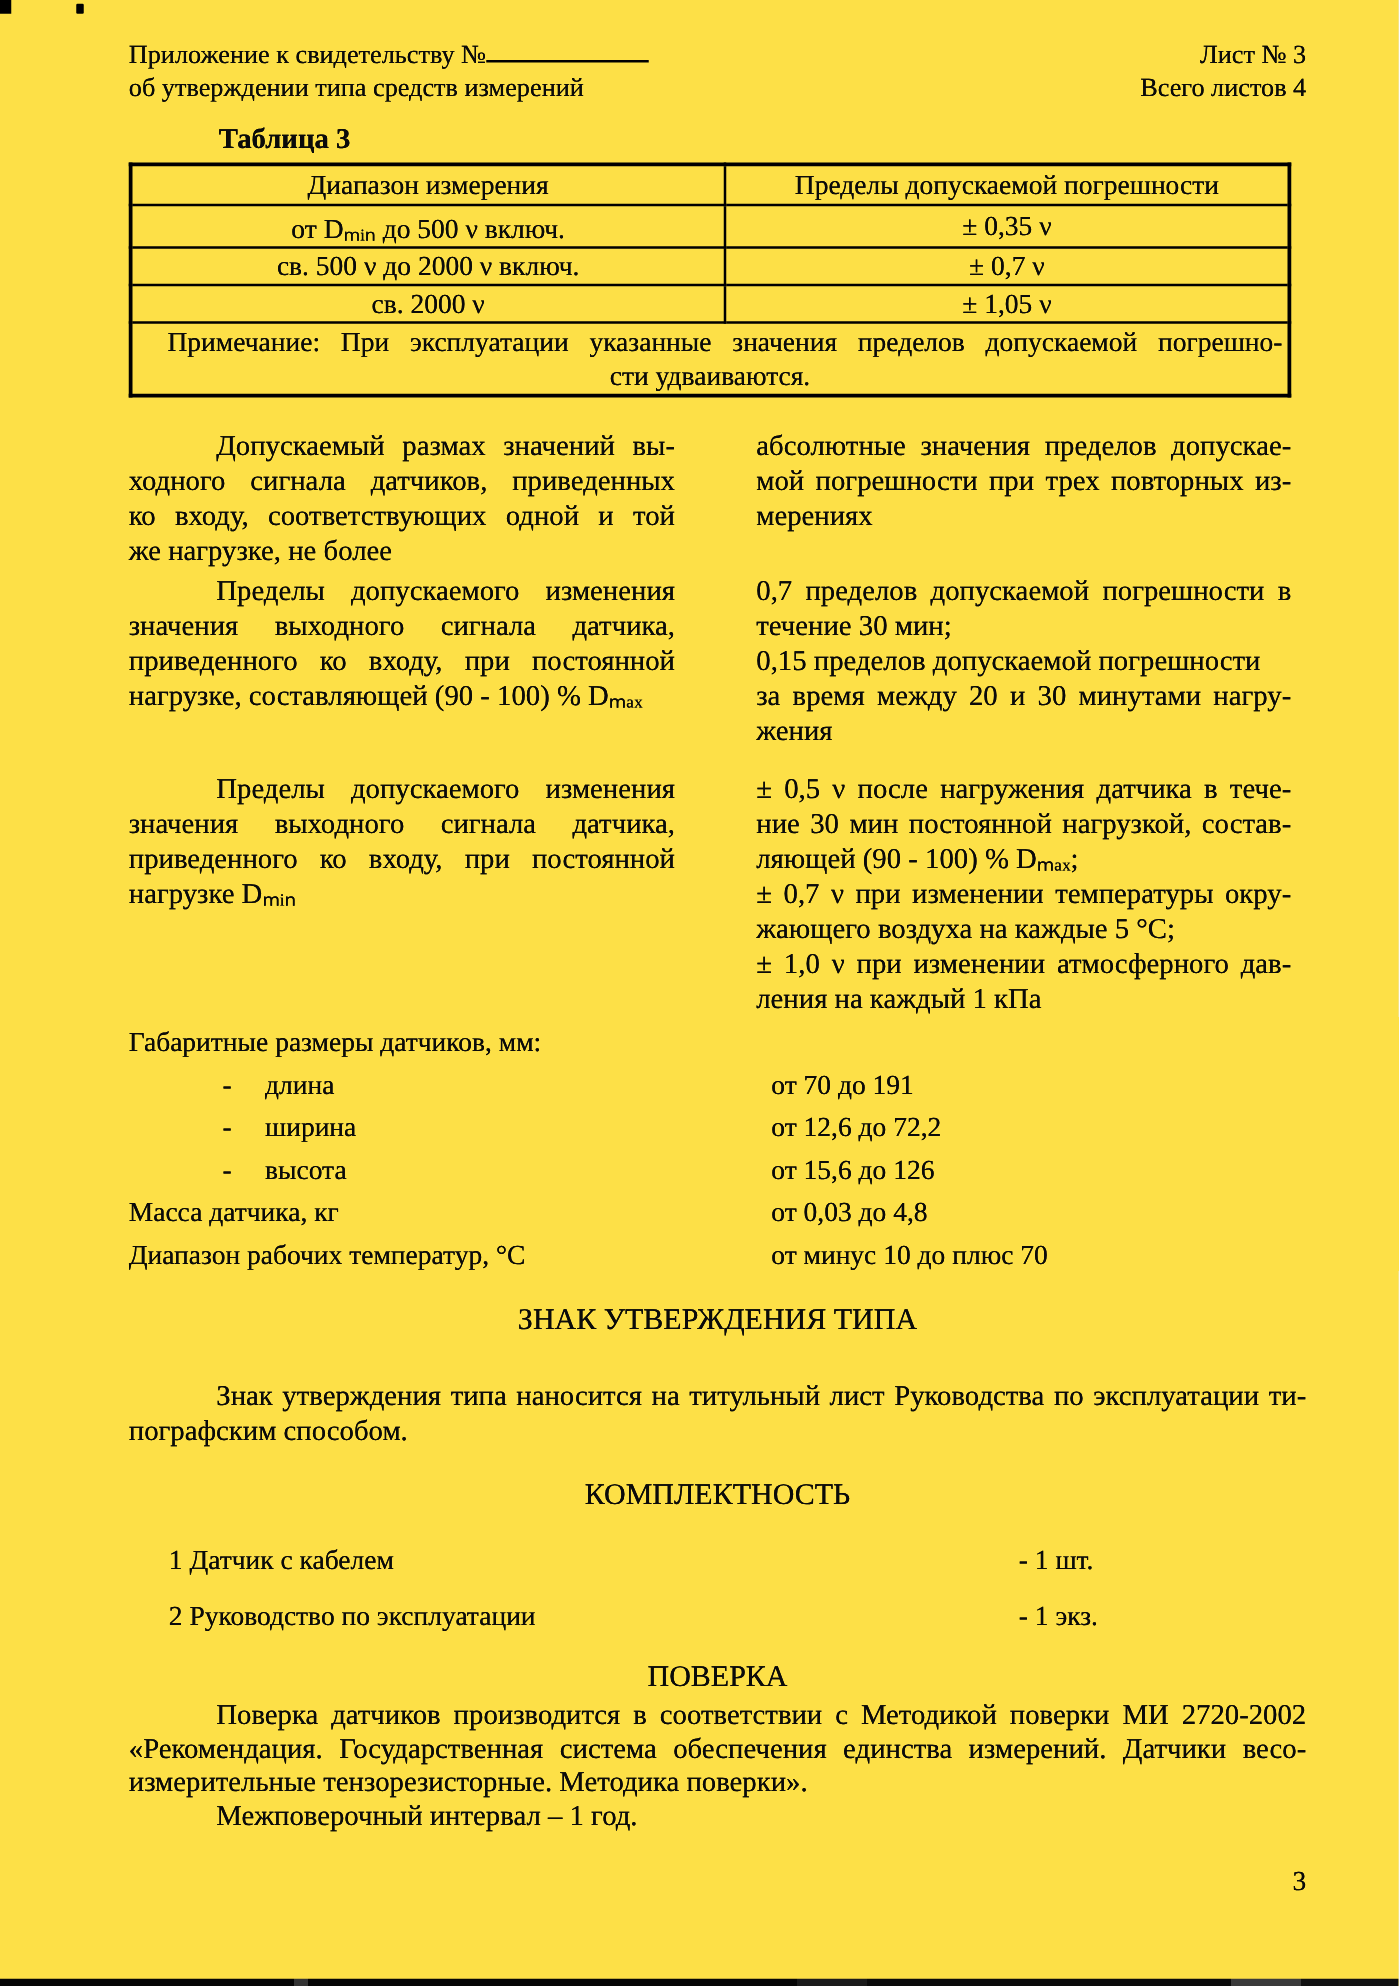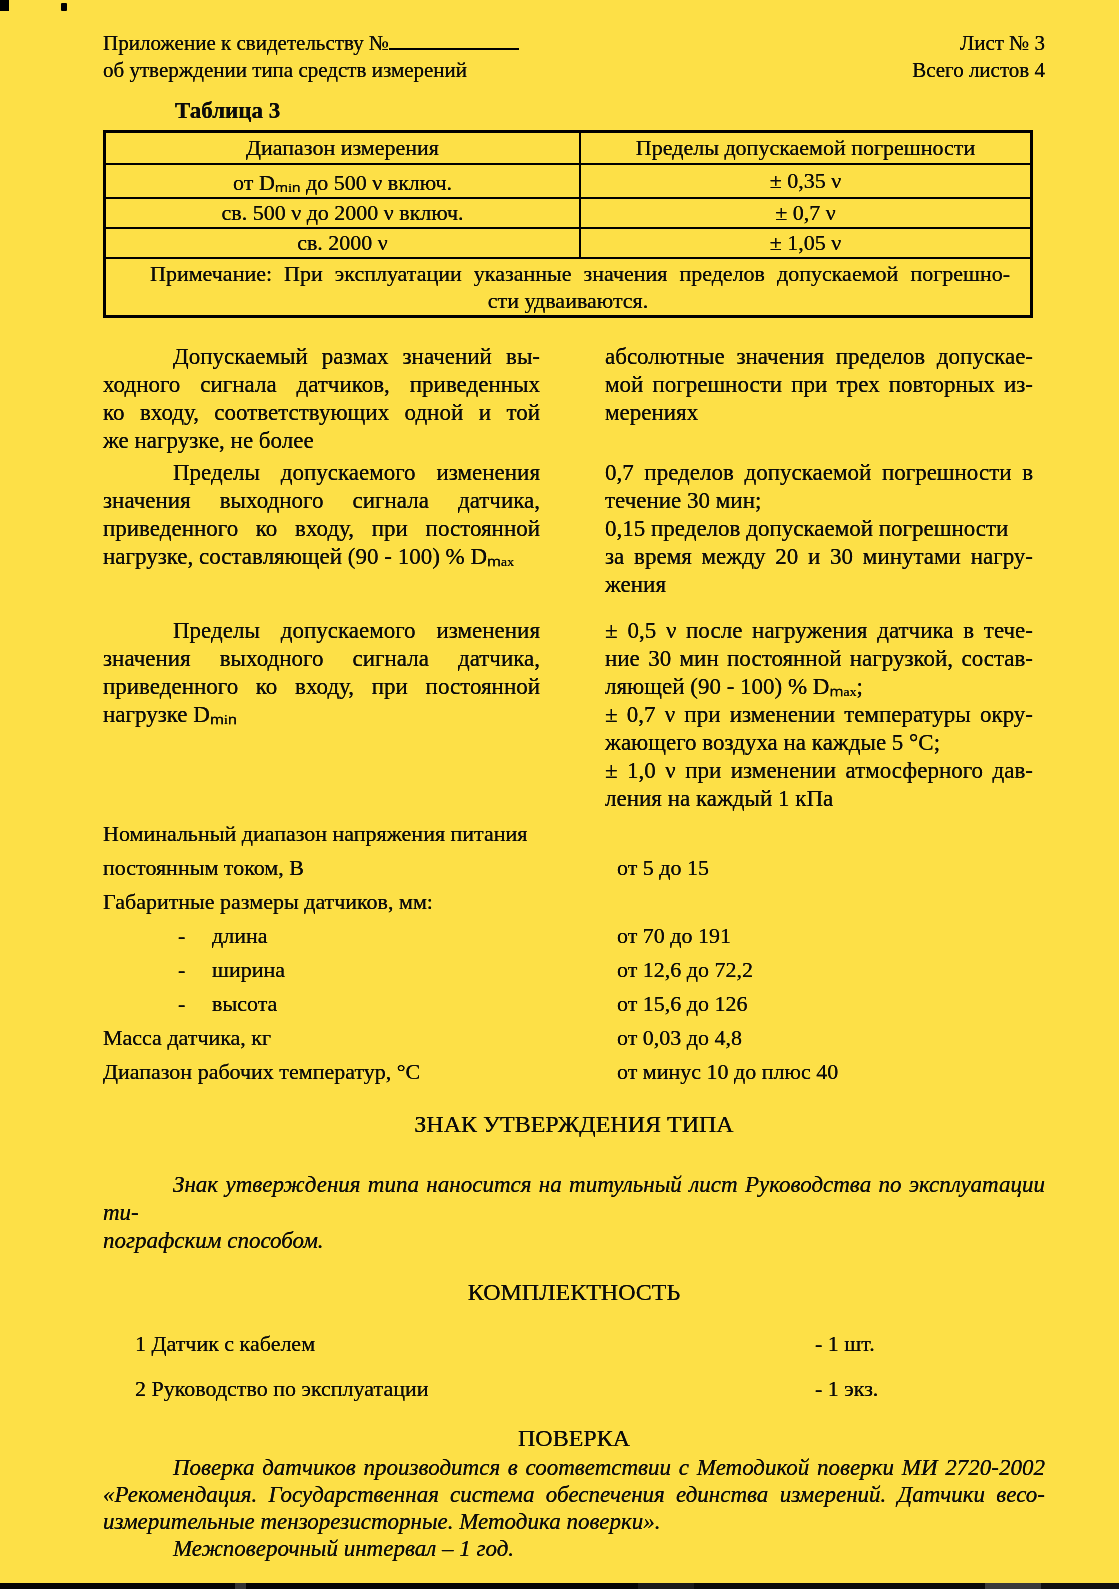--- a/index.html
+++ b/index.html
@@ -19,21 +19,21 @@
   .ind-sm{text-indent:24px;}
 
   
   .hdr{display:flex;justify-content:space-between;font-size:21px;line-height:27px;}
   .hdr-right{text-align:right;}
   .blank{display:inline-block;width:130px;border-bottom:2px solid #000;height:14px;}
 
   
   .tbl-caption{font-size:23px;margin:14px 0 6px 72px;font-weight:bold;}
   table.limits{width:930px;border-collapse:collapse;border:3px solid #000;font-size:22px;}
-  table.limits td,table.limits th{border:2px solid #000;text-align:center;font-weight:normal;padding:1px 20px;}
+  table.limits td,table.limits th{border:2px solid #000;text-align:center;font-weight:normal;padding:1px 4px;}
   table.limits th{height:28px;}
   table.limits td{height:26px;}
   table.limits .col-range{width:51.3%;}
   td.note-cell{text-align:left;height:auto;padding:3px 8px 6px 4px;font-size:22px;line-height:27px;}
 
   
   .twocol{display:grid;grid-template-columns:437px 428px;column-gap:65px;font-size:23px;line-height:28px;}
   .twocol.rowA{margin-top:25px;}
   .twocol.rowB{margin-top:4px;}
   .twocol.rowC{margin-top:18px;}
@@ -43,21 +43,21 @@
   .spec-row{display:flex;align-items:flex-end;}
   .spec-label{width:514px;flex:none;}
   .spec-value{flex:1;}
   .dim-row{display:flex;}
   .dim-dash{margin-left:75px;width:34px;flex:none;}
   .dim-name{width:405px;flex:none;}
 
   
   .h{ text-align:center;font-size:24px;line-height:30px;}
   .h-znak{margin-top:20px;}
-  .para{font-size:23px;line-height:28px;font-style:italic;}
+  .para{font-size:23px;line-height:28px;}
   .para-znak{margin-top:32px;}
   .h-kompl{margin-top:22px;}
   .kompl{margin-top:20px;font-size:22px;line-height:33px;}
   .kompl-row{display:flex;padding-left:32px;margin-top:12px;}
   .kompl-name{width:680px;flex:none;}
   .h-pov{margin-top:18px;}
   .para-pov{margin-top:1px;font-size:23px;line-height:27px;}
   .interval{text-indent:70px;}
   .pagenum{margin-top:26px;text-align:right;font-size:22px;}
 
@@ -160,27 +160,20 @@
         <span class="ln">ляющей (90 - 100) % Dₘₐₓ;</span>
         <span class="ln j">± 0,7 ν при изменении температуры окру-</span>
         <span class="ln">жающего воздуха на каждые 5 °С;</span>
         <span class="ln j">± 1,0 ν при изменении атмосферного дав-</span>
         <span class="ln">ления на каждый 1 кПа</span>
       </div>
     </div>
 
     <div class="specs">
       <div class="spec-row">
-        <div class="spec-label">
-          <span class="ln">Номинальный диапазон напряжения питания</span>
-          <span class="ln">постоянным током, В</span>
-        </div>
-        <div class="spec-value">от 5 до 15</div>
-      </div>
-      <div class="spec-row">
         <div class="spec-label">Габаритные размеры датчиков, мм:</div>
       </div>
       <div class="dim-row">
         <span class="dim-dash">-</span>
         <span class="dim-name">длина</span>
         <span class="spec-value">от 70 до 191</span>
       </div>
       <div class="dim-row">
         <span class="dim-dash">-</span>
         <span class="dim-name">ширина</span>
@@ -190,21 +183,21 @@
         <span class="dim-dash">-</span>
         <span class="dim-name">высота</span>
         <span class="spec-value">от 15,6 до 126</span>
       </div>
       <div class="spec-row">
         <div class="spec-label">Масса датчика, кг</div>
         <div class="spec-value">от 0,03 до 4,8</div>
       </div>
       <div class="spec-row">
         <div class="spec-label">Диапазон рабочих температур, °С</div>
-        <div class="spec-value">от минус 10 до плюс 40</div>
+        <div class="spec-value">от минус 10 до плюс 70</div>
       </div>
     </div>
 
     <div class="h h-znak">ЗНАК УТВЕРЖДЕНИЯ ТИПА</div>
     <div class="para para-znak">
       <span class="ln j ind">Знак утверждения типа наносится на титульный лист Руководства по эксплуатации ти-</span>
       <span class="ln">пографским способом.</span>
     </div>
 
     <div class="h h-kompl">КОМПЛЕКТНОСТЬ</div>

